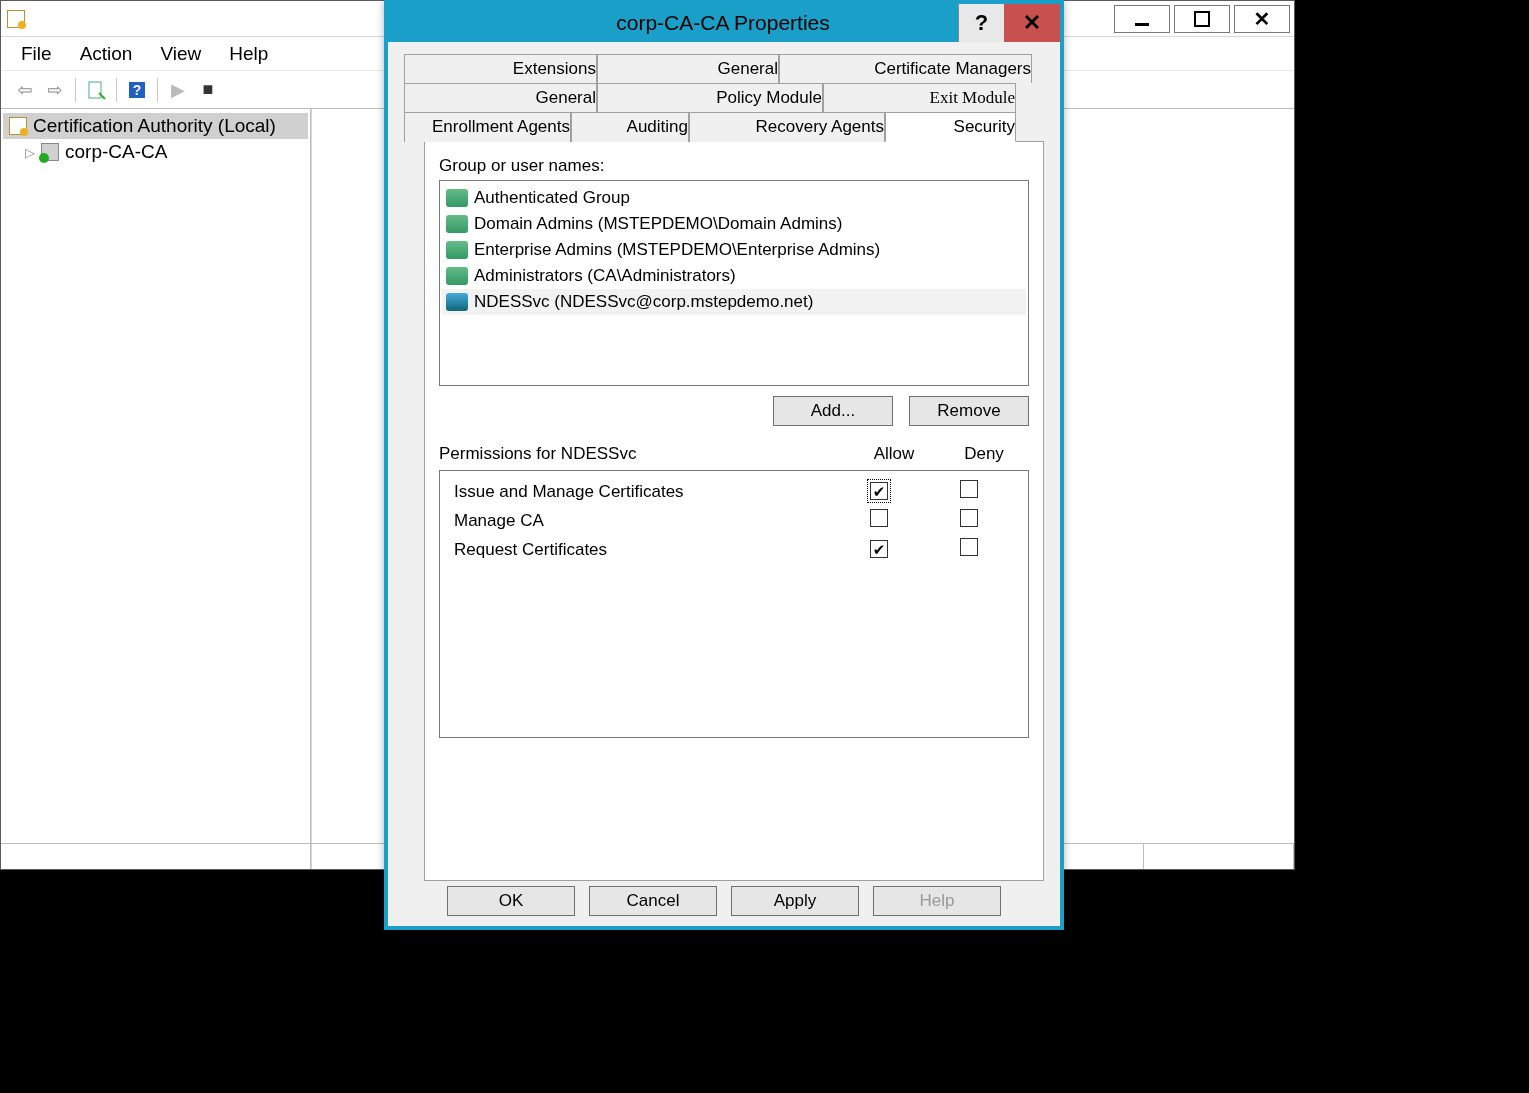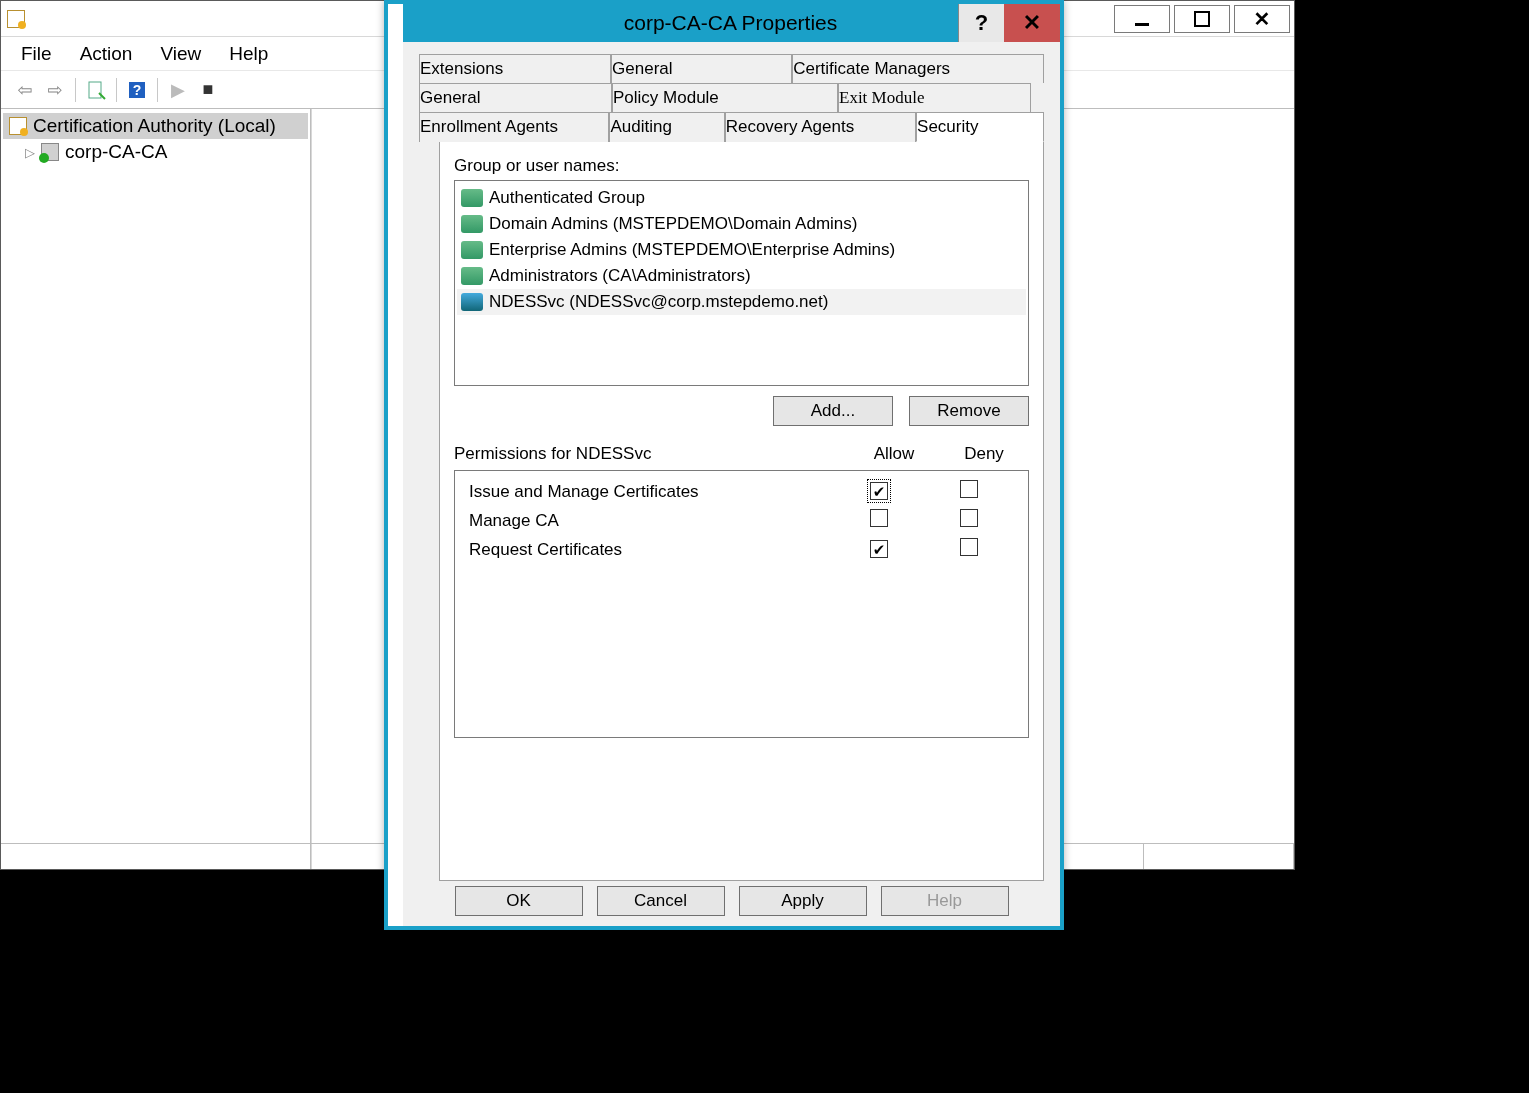--- a/index.html
+++ b/index.html
@@ -18,33 +18,33 @@
 .toolbar .sep { width:1px; height:24px; background:#c8c8c8; margin:0 4px; }
 .content-row { display:flex; height:calc(100% - 108px); }
 .tree-pane { width:310px; border-right:1px solid #bdbdbd; padding:4px 2px; background:#fff; }
 .tree-item { display:flex; align-items:center; font-size:19px; padding:2px 6px; gap:6px; }
 .tree-item.selected { background:#d0d0d0; }
 .right-pane { flex:1; background:#fff; border-left:1px solid #d8d8d8; }
 .bottom-bar { position:absolute; bottom:0; left:0; right:0; height:26px; border-top:1px solid #bdbdbd; display:flex; }
 .bottom-bar > div { border-right:1px solid #bdbdbd; height:100%; }
 
 
-.dialog { position:absolute; left:384px; top:0; width:680px; height:930px; background:#fff; border:4px solid #1aa0c8; box-shadow:0 0 8px rgba(0,0,0,0.3);padding-left:15px; }
+.dialog { position:absolute; left:384px; top:0; width:680px; height:930px; background:#fff; border:4px solid #1aa0c8; box-shadow:0 0 8px rgba(0,0,0,0.3); }
 .dialog-titlebar { height:38px; background:#1aa0c8; display:flex; align-items:center; justify-content:space-between; color:#000; }
 .dialog-title { flex:1; text-align:center; font-size:21px; padding-left:100px; }
 .dialog-tb-right { display:flex; height:100%; }
 .dbtn { width:50px; display:flex; align-items:center; justify-content:center; font-size:22px; font-weight:bold; }
 .dbtn.help { background:#e8e8e8; border-left:1px solid #888; width:46px; }
 .dbtn.close { background:#c8504f; color:#000; width:56px; }
 .dialog-body { padding:12px 16px 10px 16px; height:calc(100% - 38px); position:relative; background:#f0f0f0; }
 
 
 .tab-area { position:relative; }
 .tab-row { display:flex; }
-.tab { border:1px solid #a0a0a0; border-bottom:none; background:#f0f0f0; font-size:17px; text-align:left; padding:4px 0; cursor:default; position:relative; }
+.tab { border:1px solid #a0a0a0; border-bottom:none; background:#f0f0f0; font-size:17px; text-align:right; padding:4px 0; cursor:default; position:relative; }
 .tab.selected { background:#fff; border-bottom:1px solid #fff; z-index:2; }
 .tab-panel { border:1px solid #a0a0a0; background:#fff; padding:14px 14px 10px 14px; margin-top:-1px; height:740px;margin-left:20px; }
 
 .label { font-size:17px; margin-bottom:4px; }
 .listbox { border:1px solid #7a7a7a; height:206px; padding:4px 2px; background:#fff; margin-bottom:10px; }
 .list-row { display:flex; align-items:center; font-size:17px; padding:3px 4px; gap:6px; }
 .list-row.sel { background:#f2f2f2; }
 
 .btn-row { display:flex; justify-content:flex-end; gap:16px; margin-bottom:18px; }
 .wbtn { width:120px; height:30px; border:1px solid #707070; background:#e6e6e6; font-size:17px; cursor:default; display:flex; align-items:center; justify-content:center; }
@@ -156,21 +156,21 @@
           <div class="tab" style="width: 193px;">Extensions</div>
           <div class="tab" style="width: 182px;">General</div>
           <div class="tab" style="width: 253px;">Certificate Managers</div>
         </div>
       <div class="tab-row" id="tabrow2">
           <div class="tab" style="width: 193px;">General</div>
           <div class="tab" style="width: 226px;">Policy Module</div>
           <div class="tab" style="width: 193px; font-family: Liberation Serif, serif;">Exit Module</div>
         </div>
       <div class="tab-row" id="tabrow3">
-          <div class="tab" style="width: 195px;">Enrollment Agents</div>
+          <div class="tab" style="width: 167px;">Enrollment Agents</div>
           <div class="tab" style="width: 118px;">Auditing</div>
           <div class="tab" style="width: 196px;">Recovery Agents</div>
           <div class="tab selected" style="width: 131px;">Security</div>
         </div>
       <div class="tab-panel">
         <div class="label">Group or user names:</div>
         <div class="listbox" id="groupbox">
             <div class="list-row">
               <span class="ic ic-people"></span>
               <span>Authenticated Group</span>

